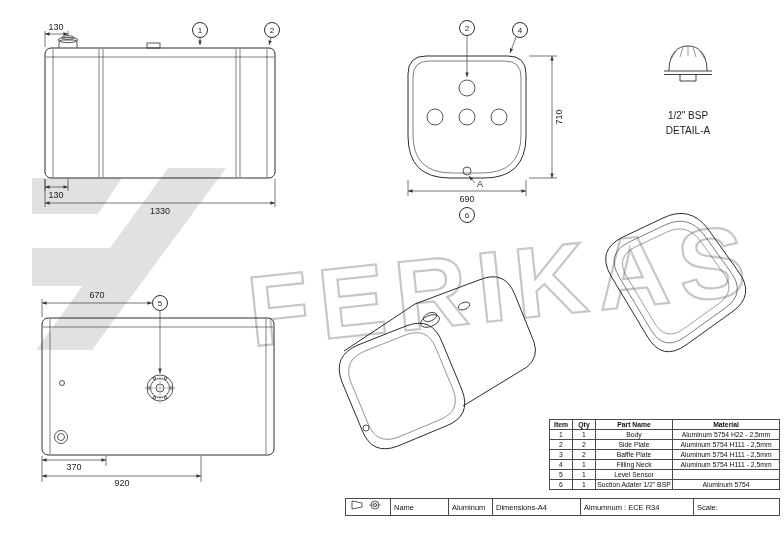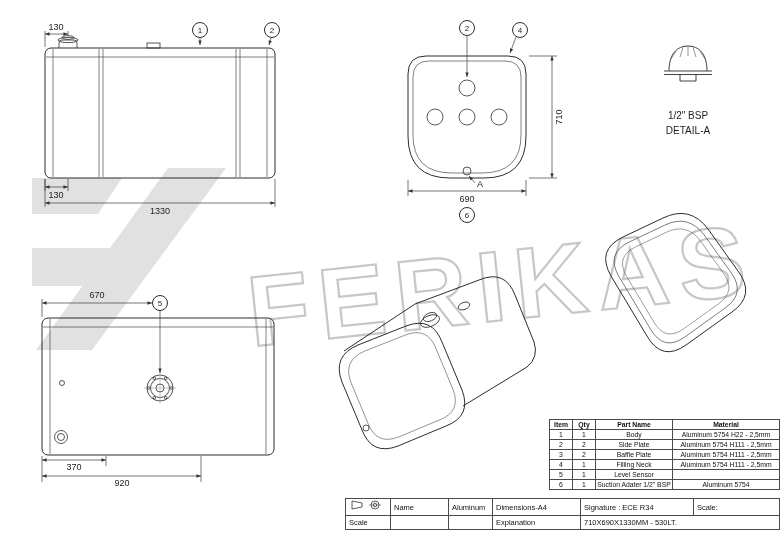--- a/index.html
+++ b/index.html
@@ -268,26 +268,19 @@
         <svg width="40" height="12" viewBox="0 0 40 12">
           <path d="M3,2 L13,4 L13,8 L3,10 Z" fill="none" stroke="#333" stroke-width="0.8"></path>
           <circle cx="26" cy="6" r="4" fill="none" stroke="#333" stroke-width="0.8"></circle>
           <circle cx="26" cy="6" r="1.8" fill="none" stroke="#333" stroke-width="0.8"></circle>
           <line x1="20" y1="6" x2="32" y2="6" stroke="#333" stroke-width="0.5"></line>
         </svg>
       </td>
       <td>Name</td>
       <td>Aluminum</td>
       <td>Dimensions-A4</td>
-      <td>Signature : ECE R34</td>
+      <td>Almumnum : ECE R34</td>
       <td colspan="2">Scale:</td>
-    </tr>
-    <tr>
-      <td>Scale</td>
-      <td></td>
-      <td></td>
-      <td>Explanation</td>
-      <td colspan="3">710X690X1330MM - 530LT.</td>
     </tr>
   </tbody>
 </table>
 
 </div>
 
 </body></html>

